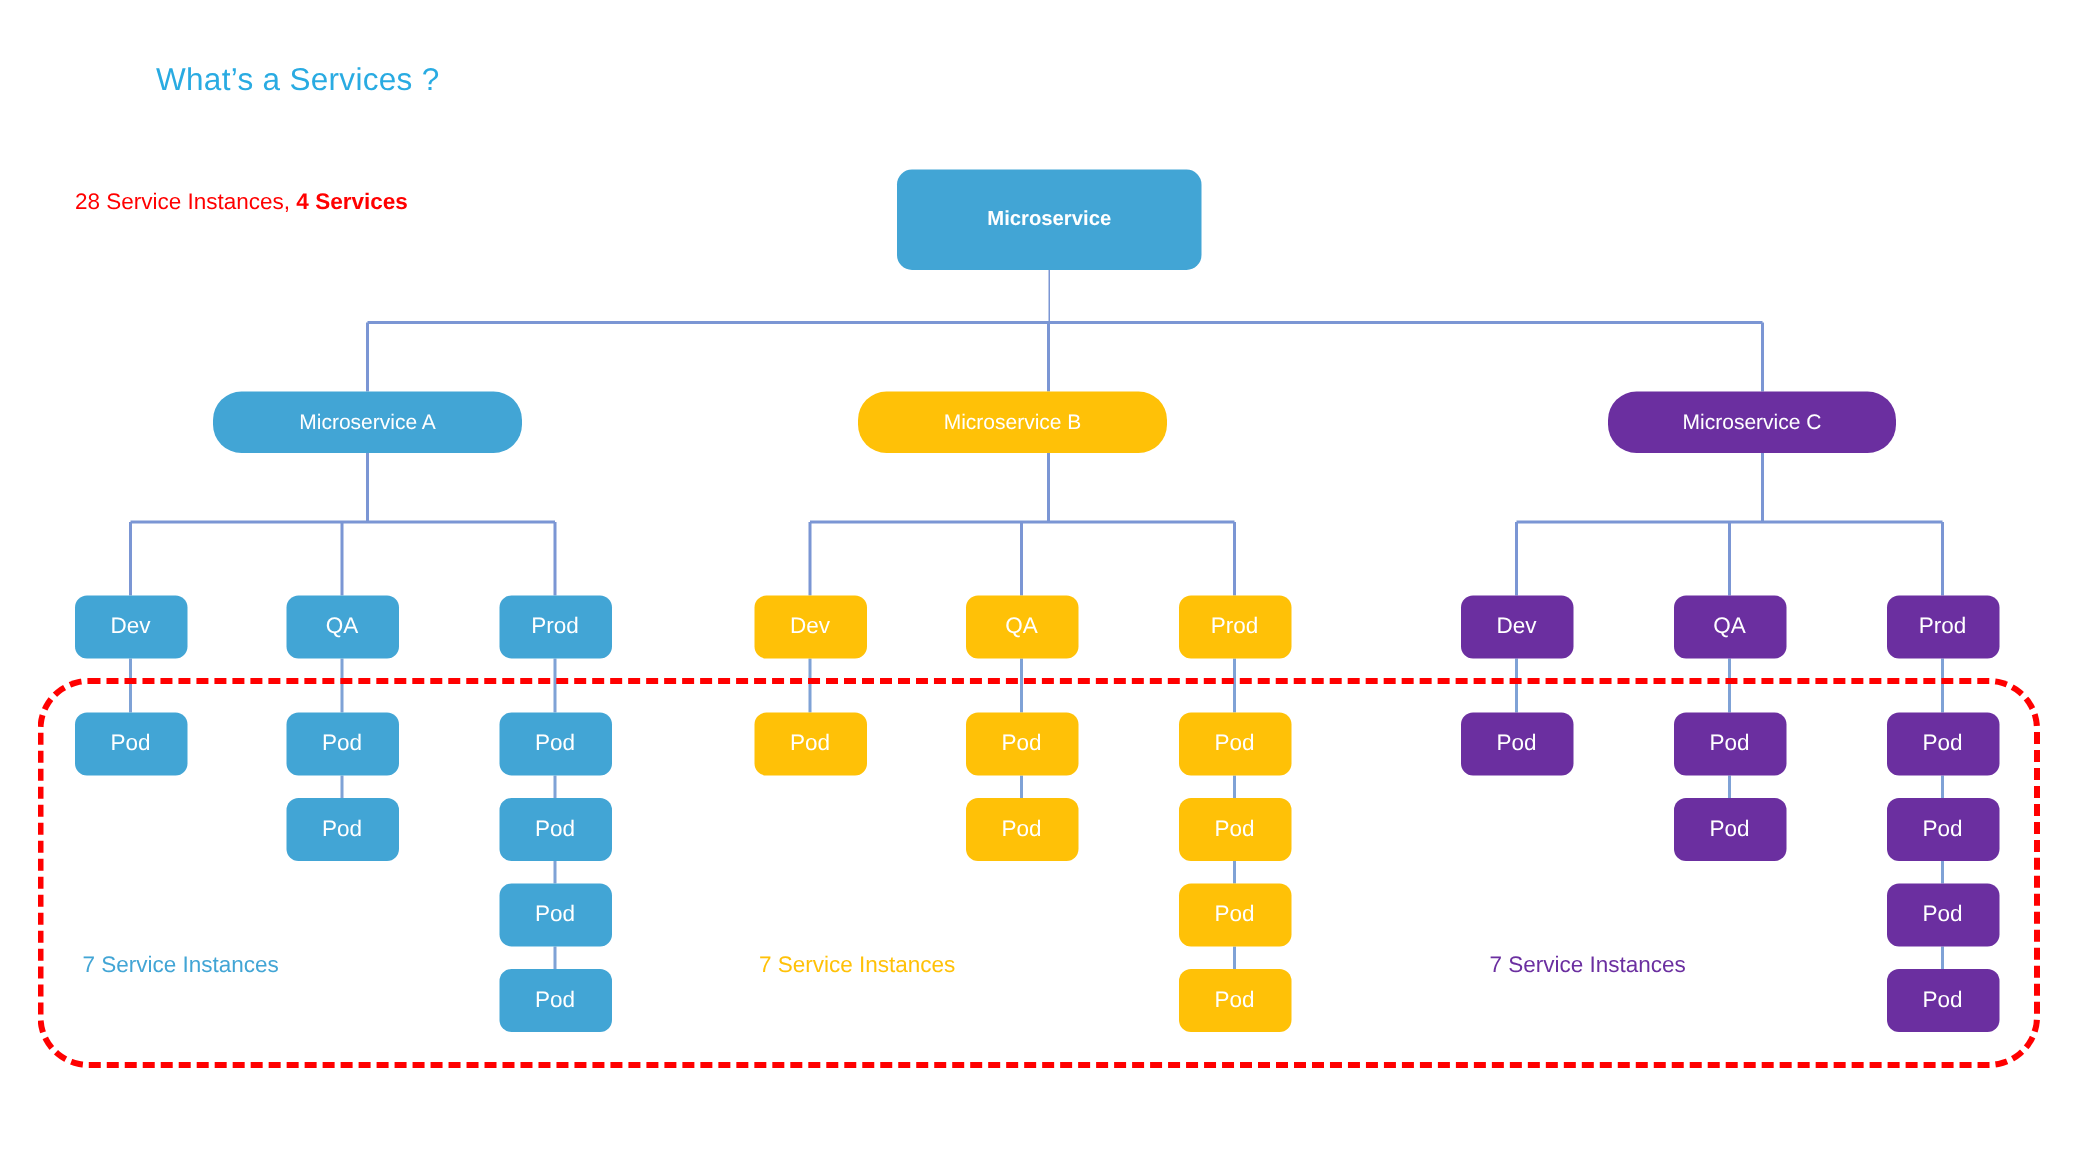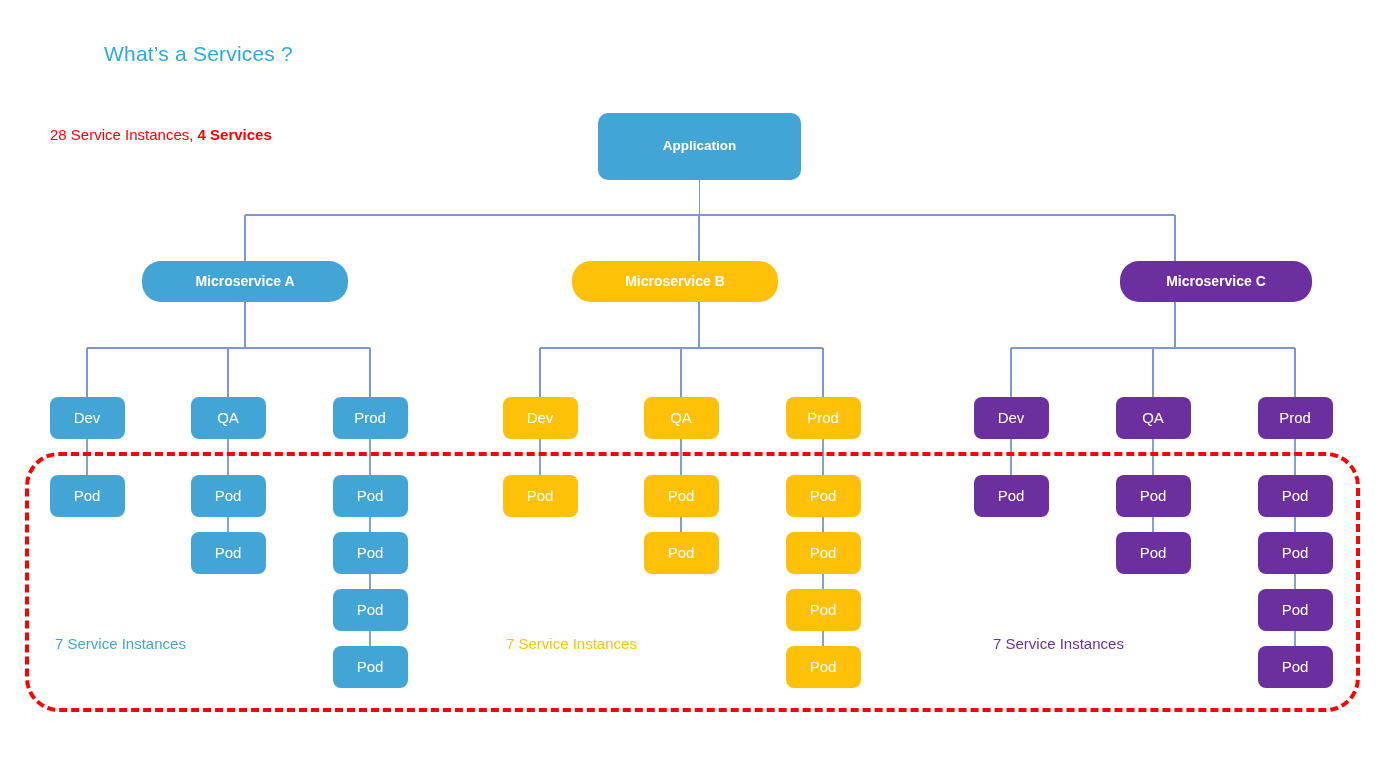--- a/index.html
+++ b/index.html
@@ -71,21 +71,21 @@
     user-select: none;
   }
   .node.app {
     border-radius: 10px;
     font-size: 13.5px;
     font-weight: bold;
   }
   .node.micro {
     border-radius: 19px;
     font-size: 14px;
-    font-weight: bold;
+    font-weight: normal;
   }
   .node.env {
     border-radius: 8px;
     font-size: 15px;
   }
   .node.pod {
     border-radius: 8px;
     font-size: 15px;
   }
 
@@ -146,21 +146,21 @@
       <div class="conn v" style="left: 1152.2px; top: 348px; height: 49px;"></div>
       <div class="conn v pod-link" style="left: 1152.2px; top: 439px; height: 36px;"></div>
       <div class="conn v pod-link" style="left: 1152.2px; top: 517px; height: 15px;"></div>
       <div class="conn v" style="left: 1294.2px; top: 348px; height: 49px;"></div>
       <div class="conn v pod-link" style="left: 1294.2px; top: 439px; height: 36px;"></div>
       <div class="conn v pod-link" style="left: 1294.2px; top: 517px; height: 15px;"></div>
       <div class="conn v pod-link" style="left: 1294.2px; top: 574px; height: 15px;"></div>
       <div class="conn v pod-link" style="left: 1294.2px; top: 631px; height: 15px;"></div>
     </div>
   <div id="nodes">
-      <div class="node app" style="left: 598px; top: 113px; width: 203px; height: 67px; background: rgb(66, 165, 213);">Application</div>
+      <div class="node app" style="left: 598px; top: 113px; width: 203px; height: 67px; background: rgb(66, 165, 213);">Microservice</div>
       <div class="node micro" style="left: 142px; top: 261px; width: 206px; height: 41px; background: rgb(66, 165, 213);">Microservice A</div>
       <div class="node env" style="left: 49.5px; top: 397px; width: 75px; height: 42px; background: rgb(66, 165, 213);">Dev</div>
       <div class="node pod" style="left: 49.5px; top: 475px; width: 75px; height: 42px; background: rgb(66, 165, 213);">Pod</div>
       <div class="node env" style="left: 190.5px; top: 397px; width: 75px; height: 42px; background: rgb(66, 165, 213);">QA</div>
       <div class="node pod" style="left: 190.5px; top: 475px; width: 75px; height: 42px; background: rgb(66, 165, 213);">Pod</div>
       <div class="node pod" style="left: 190.5px; top: 532px; width: 75px; height: 42px; background: rgb(66, 165, 213);">Pod</div>
       <div class="node env" style="left: 332.5px; top: 397px; width: 75px; height: 42px; background: rgb(66, 165, 213);">Prod</div>
       <div class="node pod" style="left: 332.5px; top: 475px; width: 75px; height: 42px; background: rgb(66, 165, 213);">Pod</div>
       <div class="node pod" style="left: 332.5px; top: 532px; width: 75px; height: 42px; background: rgb(66, 165, 213);">Pod</div>
       <div class="node pod" style="left: 332.5px; top: 589px; width: 75px; height: 42px; background: rgb(66, 165, 213);">Pod</div>
@@ -169,21 +169,21 @@
       <div class="node env" style="left: 502.5px; top: 397px; width: 75px; height: 42px; background: rgb(255, 193, 7);">Dev</div>
       <div class="node pod" style="left: 502.5px; top: 475px; width: 75px; height: 42px; background: rgb(255, 193, 7);">Pod</div>
       <div class="node env" style="left: 643.5px; top: 397px; width: 75px; height: 42px; background: rgb(255, 193, 7);">QA</div>
       <div class="node pod" style="left: 643.5px; top: 475px; width: 75px; height: 42px; background: rgb(255, 193, 7);">Pod</div>
       <div class="node pod" style="left: 643.5px; top: 532px; width: 75px; height: 42px; background: rgb(255, 193, 7);">Pod</div>
       <div class="node env" style="left: 785.5px; top: 397px; width: 75px; height: 42px; background: rgb(255, 193, 7);">Prod</div>
       <div class="node pod" style="left: 785.5px; top: 475px; width: 75px; height: 42px; background: rgb(255, 193, 7);">Pod</div>
       <div class="node pod" style="left: 785.5px; top: 532px; width: 75px; height: 42px; background: rgb(255, 193, 7);">Pod</div>
       <div class="node pod" style="left: 785.5px; top: 589px; width: 75px; height: 42px; background: rgb(255, 193, 7);">Pod</div>
       <div class="node pod" style="left: 785.5px; top: 646px; width: 75px; height: 42px; background: rgb(255, 193, 7);">Pod</div>
-      <div class="node micro" style="left: 1072px; top: 261px; width: 192px; height: 41px; background: rgb(107, 47, 160); margin-left: 48px;">Microservice C</div>
+      <div class="node micro" style="left: 1072px; top: 261px; width: 192px; height: 41px; background: rgb(107, 47, 160);">Microservice C</div>
       <div class="node env" style="left: 973.5px; top: 397px; width: 75px; height: 42px; background: rgb(107, 47, 160);">Dev</div>
       <div class="node pod" style="left: 973.5px; top: 475px; width: 75px; height: 42px; background: rgb(107, 47, 160);">Pod</div>
       <div class="node env" style="left: 1115.5px; top: 397px; width: 75px; height: 42px; background: rgb(107, 47, 160);">QA</div>
       <div class="node pod" style="left: 1115.5px; top: 475px; width: 75px; height: 42px; background: rgb(107, 47, 160);">Pod</div>
       <div class="node pod" style="left: 1115.5px; top: 532px; width: 75px; height: 42px; background: rgb(107, 47, 160);">Pod</div>
       <div class="node env" style="left: 1257.5px; top: 397px; width: 75px; height: 42px; background: rgb(107, 47, 160);">Prod</div>
       <div class="node pod" style="left: 1257.5px; top: 475px; width: 75px; height: 42px; background: rgb(107, 47, 160);">Pod</div>
       <div class="node pod" style="left: 1257.5px; top: 532px; width: 75px; height: 42px; background: rgb(107, 47, 160);">Pod</div>
       <div class="node pod" style="left: 1257.5px; top: 589px; width: 75px; height: 42px; background: rgb(107, 47, 160);">Pod</div>
       <div class="node pod" style="left: 1257.5px; top: 646px; width: 75px; height: 42px; background: rgb(107, 47, 160);">Pod</div>

